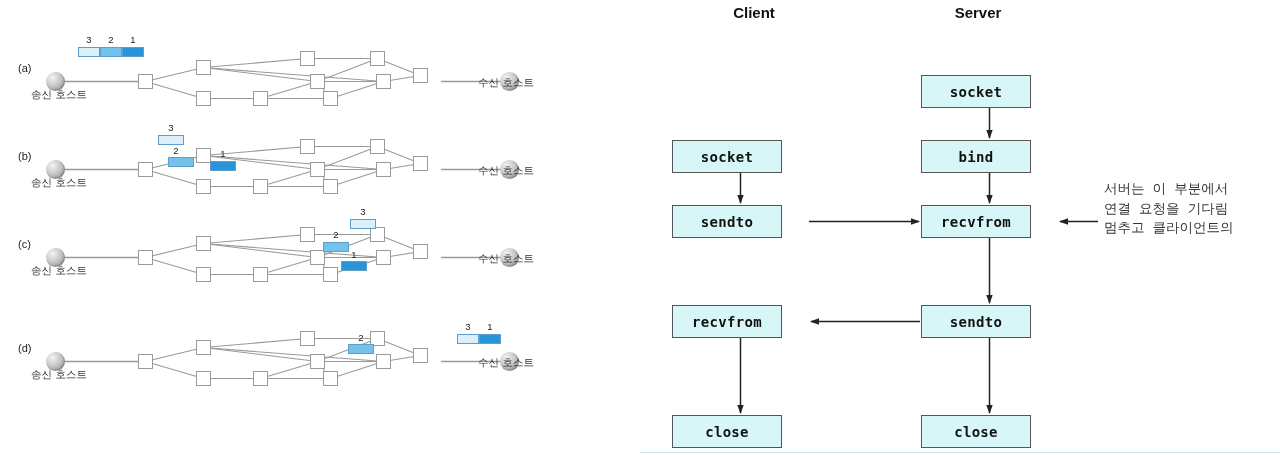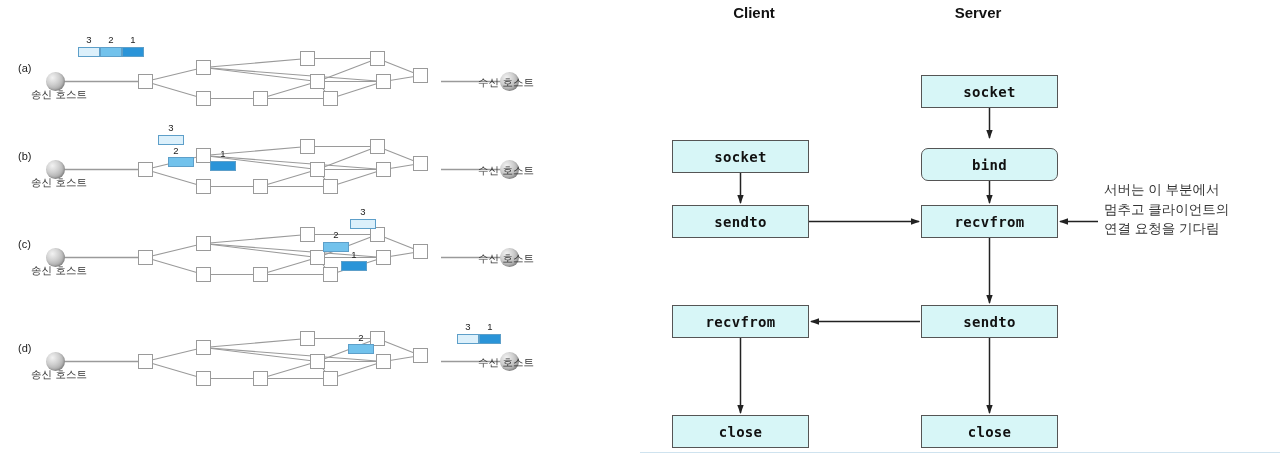--- a/index.html
+++ b/index.html
@@ -54,31 +54,31 @@
   }
   .edge-svg { position:absolute; left:0; top:0; width:560px; height:90px; overflow:visible; }
   .col-title {
     position:absolute; top:4px; font-size:15px; font-weight:bold;
     color:#111; text-align:center; width:140px;
     font-family:"Liberation Sans", sans-serif;
   }
   #title-client { left:684px; }
   #title-server { left:908px; }
   .flow-box {
-    position:absolute; width:137px; height:33px;
+    position:absolute; width:110px; height:33px;
     background:#d7f6f7; border:1.6px solid #555;
     display:flex; align-items:center; justify-content:center;
     font-family:"DejaVu Sans Mono", monospace;
     font-size:14px; font-weight:bold; color:#111;
     letter-spacing:.3px;
   }
   #flow-svg { position:absolute; left:0; top:0; width:1280px; height:455px; overflow:visible; pointer-events:none; }
   #wait-note {
     position:absolute; left:1104px; top:180px; width:176px;
-    font-family:Liberation Sans, sans-serif; font-size:13.5px;
+    font-family:Liberation Mono, monospace; font-size:13.5px;
     color:#333; line-height:1.45;
   }
   #wait-note div { white-space:nowrap; }
   #bottom-rule {
     position:absolute; left:640px; top:452px; width:640px; height:1px;
     background:#cfe3ef;
   }
 </style>
 </head>
 <body>
@@ -289,27 +289,27 @@
     </svg>
 
     <div id="client-steps">
         <div class="flow-box" style="left: 672px; top: 140px; background: rgb(215, 246, 247); border-color: rgb(85, 85, 85);">socket</div>
         <div class="flow-box" style="left: 672px; top: 205px; background: rgb(215, 246, 247); border-color: rgb(85, 85, 85);">sendto</div>
         <div class="flow-box" style="left: 672px; top: 305px; background: rgb(215, 246, 247); border-color: rgb(85, 85, 85);">recvfrom</div>
         <div class="flow-box" style="left: 672px; top: 415px; background: rgb(215, 246, 247); border-color: rgb(85, 85, 85);">close</div>
       </div>
     <div id="server-steps">
         <div class="flow-box" style="left: 921px; top: 75px; background: rgb(215, 246, 247); border-color: rgb(85, 85, 85);">socket</div>
-        <div class="flow-box" style="left: 921px; top: 148px; background: rgb(215, 246, 247); border-color: rgb(85, 85, 85); border-radius: 7px;">bind</div>
+        <div class="flow-box" style="left: 921px; top: 140px; background: rgb(215, 246, 247); border-color: rgb(85, 85, 85);">bind</div>
         <div class="flow-box" style="left: 921px; top: 205px; background: rgb(215, 246, 247); border-color: rgb(85, 85, 85);">recvfrom</div>
         <div class="flow-box" style="left: 921px; top: 305px; background: rgb(215, 246, 247); border-color: rgb(85, 85, 85);">sendto</div>
         <div class="flow-box" style="left: 921px; top: 415px; background: rgb(215, 246, 247); border-color: rgb(85, 85, 85);">close</div>
       </div>
 
     <div id="wait-note">
         <div>서버는 이 부분에서</div>
+        <div>연결 요청을 기다림</div>
         <div>멈추고 클라이언트의</div>
-        <div>연결 요청을 기다림</div>
       </div>
     <div id="bottom-rule"></div>
   </div>
 
 </div>
 
 </body></html>

